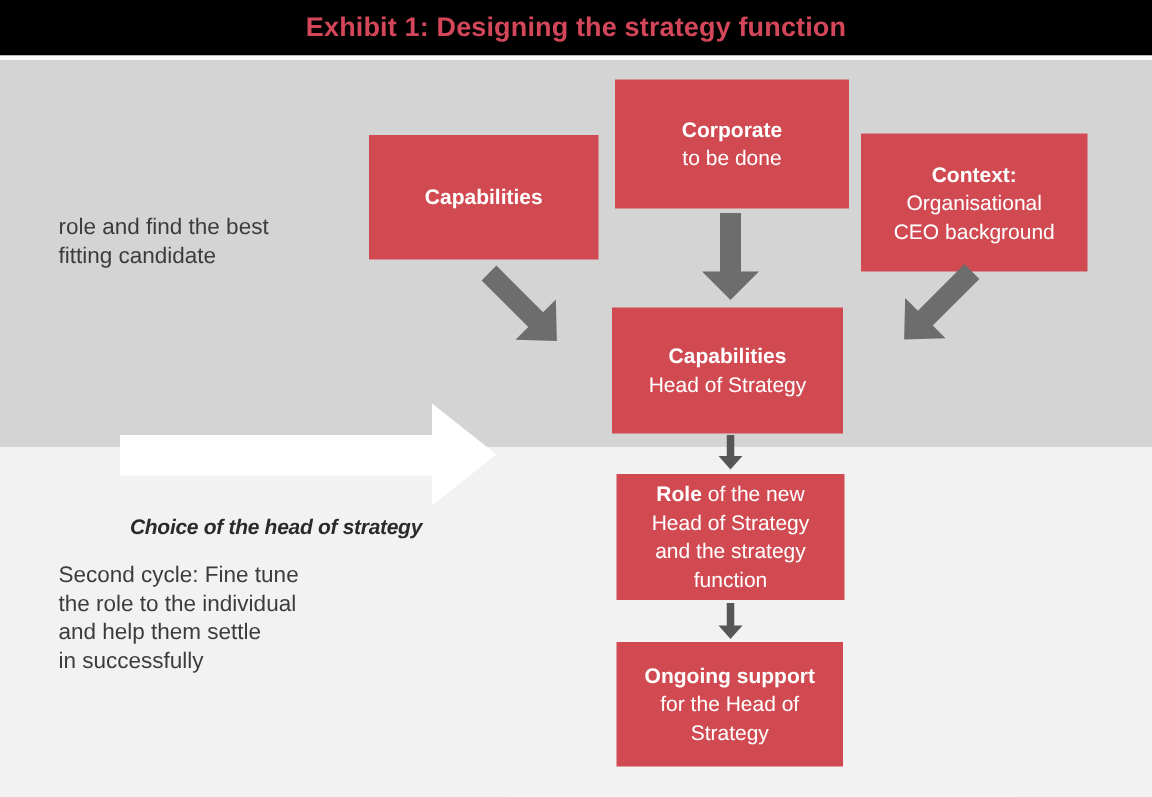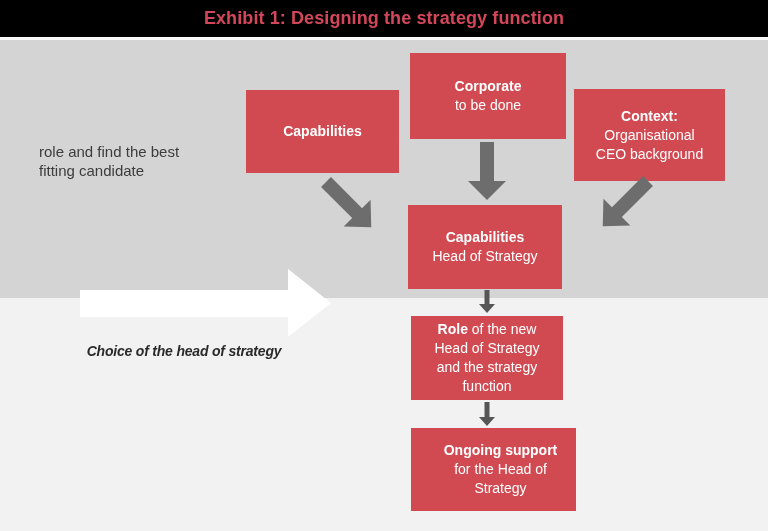--- a/index.html
+++ b/index.html
@@ -57,21 +57,21 @@
     align-items: center;
     justify-content: center;
     text-align: center;
   }
   .box .b { font-weight: bold; }
   .box-senior     { left: 246px; top:  90px; width: 153px; height: 83px; }
   .box-work       { left: 410px; top:  53px; width: 156px; height: 86px; }
   .box-context    { left: 574px; top:  89px; width: 151px; height: 92px; }
   .box-caps-req   { left: 408px; top: 205px; width: 154px; height: 84px; }
   .box-role       { left: 411px; top: 316px; width: 152px; height: 84px; }
-  .box-support    { left: 411px; top: 428px; width: 151px; height: 83px; padding-left: 14px; }
+  .box-support    { left: 411px; top: 428px; width: 151px; height: 83px; }
   .arrow-layer {
     position: absolute;
     left: 0; top: 0;
     width: 768px; height: 531px;
   }
   .choice-label {
     position: absolute;
     left: 80px; top: 290px;
     width: 208px; height: 27px;
     display: flex;
@@ -96,20 +96,26 @@
   </div>
   <div class="header-gap"></div>
 
   <div class="upper-band"></div>
 
   <div class="side-label first">
     <div>role and find the best</div>
     <div>fitting candidate</div>
   </div>
 
+  <div class="side-label second">
+    <div>Second cycle: Fine tune</div>
+    <div>the role to the individual</div>
+    <div>and help them settle</div>
+    <div>in successfully</div>
+  </div>
 
   <div class="box box-senior">
     <div><span class="b">Capabilities</span></div>
   </div>
 
   <div class="box box-work">
     <div><span class="b">Corporate</span></div>
     <div>to be done</div>
   </div>
 

